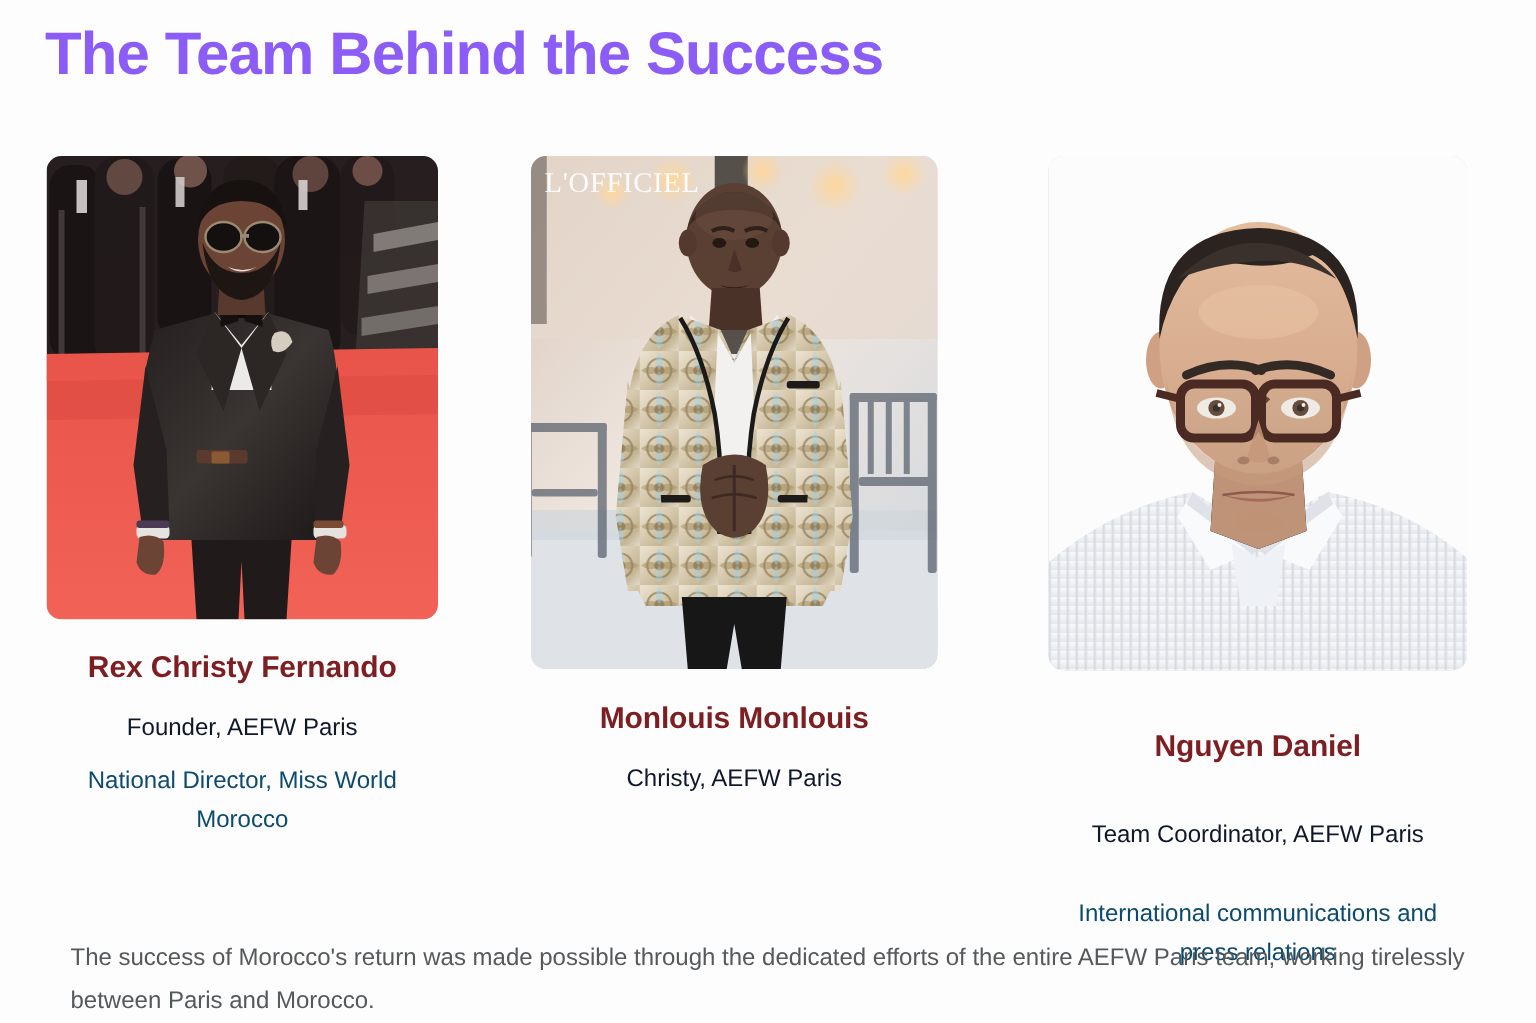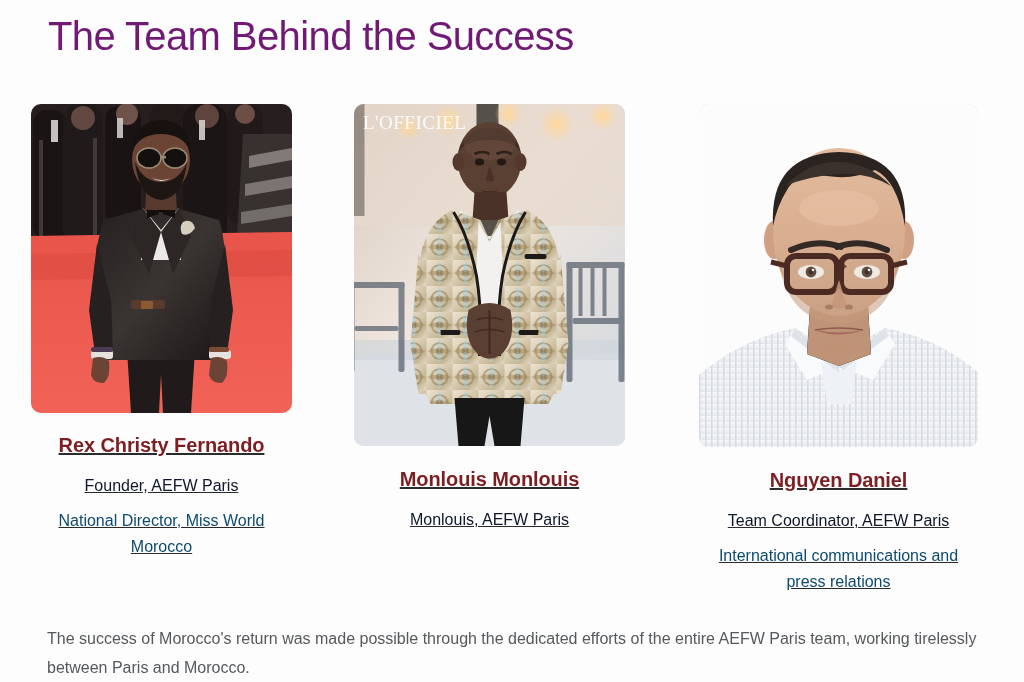--- a/index.html
+++ b/index.html
@@ -21,51 +21,50 @@
   .page {
     width: 1024px;
     height: 682px;
     position: relative;
     padding: 0;
   }
 
   
   .page-title {
     position: absolute;
-    left: 48px;
+    left: 30px;
     top: 12px;
     font-size: 40px;
     line-height: 48px;
-    font-weight: 400;
+    font-weight: 700;
     letter-spacing: -0.6px;
-    color: #701a75;
+    color: #8b5cf6;
     white-space: nowrap;
   }
 
   
   .team-grid {
     position: absolute;
     left: 0;
     top: 104px;
     width: 1024px;
     display: flex;
     align-items: flex-start;
     justify-content: flex-start;
   }
 
   .team-card {
     display: flex;
     flex-direction: column;
     align-items: center;
-    text-decoration: underline;
   }
 
   .card-1 { width: 326px; padding-left: 31px; padding-right: 34px; }
   .card-2 { width: 328px; padding-left: 28px; padding-right: 29px; }
-  .card-3 { width: 370px; padding-left: 45px; padding-right: 46px; }
+  .card-3 { width: 370px; padding-left: 45px; padding-right: 46px; gap: 18px; }
 
   .photo-frame {
     border-radius: 10px;
     overflow: hidden;
     position: relative;
     width: 100%;
     background: #ddd;
   }
   .card-1 .photo-frame { height: 309px; }
   .card-2 .photo-frame { height: 342px; }
@@ -346,21 +345,21 @@
           <path d="M120 206 q21 -14 42 0 q6 30 -9 44 q-12 9 -24 0 q-15 -14 -9 -44 Z" fill="#5a3f33"></path>
           <path d="M141 206 L141 250" stroke="#3e2a22" stroke-width="2"></path>
           <path d="M128 216 q13 -5 26 0" stroke="#3e2a22" stroke-width="1.6" fill="none"></path>
           <path d="M126 228 q15 -5 30 0" stroke="#3e2a22" stroke-width="1.6" fill="none"></path>
 
           <path d="M106 294 L176 294 L172 342 L146 342 L141 312 L136 342 L110 342 Z" fill="#171717"></path>
         </svg>
         <div class="wm-officiel">L'OFFICIEL</div>
       </div>
       <div class="member-name">Monlouis Monlouis</div>
-      <div class="member-role">Monlouis, AEFW Paris</div>
+      <div class="member-role">Christy, AEFW Paris</div>
     </div>
 
     <div class="team-card card-3">
       <div class="photo-frame">
         <svg class="photo-art" viewBox="0 0 279 343" preserveAspectRatio="xMidYMid slice">
           <defs>
             <linearGradient id="skin3" x1="0" y1="0" x2="0" y2="1">
               <stop offset="0" stop-color="#e3bb9d"></stop>
               <stop offset="0.55" stop-color="#d9ae90"></stop>
               <stop offset="1" stop-color="#caa184"></stop>

